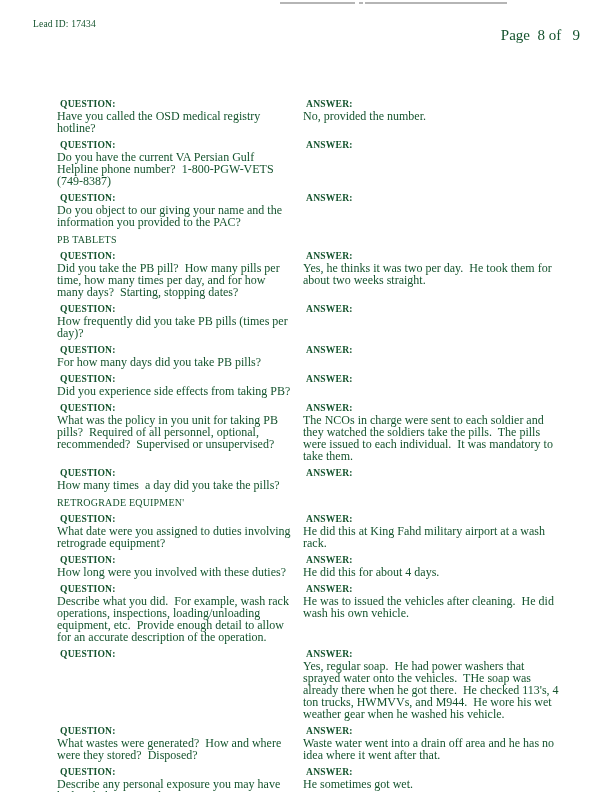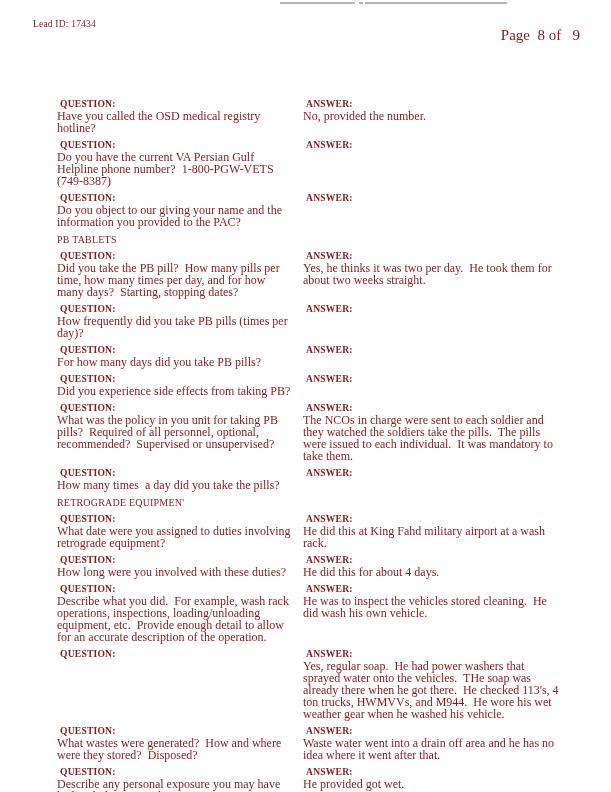--- a/index.html
+++ b/index.html
@@ -2,21 +2,21 @@
 <html><head>
 <meta charset="utf-8">
 <style>
   html,body{margin:0;padding:0;background:#888;}
   .page{
     position:relative;
     width:611px;height:792px;
     background:#ffffff;
     margin:0 auto;
     font-family:"Liberation Serif","DejaVu Serif",serif;
-    color:#7f1d1d;
+    color:#14532d;
     overflow:hidden;
   }
   .scan-line{position:absolute;top:2px;height:2px;background:#b5b5b5;}
   .scan-line.seg1{left:280px;width:75px;}
   .scan-line.dot{left:359px;width:4px;}
   .scan-line.seg2{left:365px;width:142px;}
   .lead-id{
     position:absolute;left:33px;top:19px;
     font-size:9.5px;letter-spacing:.2px;
   }
@@ -179,21 +179,21 @@
           <div class="a-text">He did this for about 4 days.</div>
         </div>
       </div>
       <div class="qa-row">
         <div>
           <div class="q-label">QUESTION:</div>
           <div class="q-text">Describe what you did.  For example, wash rack operations, inspections, loading/unloading equipment, etc.  Provide enough detail to allow for an accurate description of the operation.</div>
         </div>
         <div>
           <div class="a-label">ANSWER:</div>
-          <div class="a-text">He was to inspect the vehicles stored cleaning.  He did wash his own vehicle.</div>
+          <div class="a-text">He was to issued the vehicles after cleaning.  He did wash his own vehicle.</div>
         </div>
       </div>
       <div class="qa-row">
         <div>
           <div class="q-label">QUESTION:</div>
         </div>
         <div>
           <div class="a-label">ANSWER:</div>
           <div class="a-text">Yes, regular soap.  He had power washers that sprayed water onto the vehicles.  THe soap was already there when he got there.  He checked 113's, 4 ton trucks, HWMVVs, and M944.  He wore his wet weather gear when he washed his vehicle.</div>
         </div>
@@ -208,18 +208,18 @@
           <div class="a-text">Waste water went into a drain off area and he has no idea where it went after that.</div>
         </div>
       </div>
       <div class="qa-row">
         <div>
           <div class="q-label">QUESTION:</div>
           <div class="q-text">Describe any personal exposure you may have had with this material.</div>
         </div>
         <div>
           <div class="a-label">ANSWER:</div>
-          <div class="a-text">He provided got wet.</div>
+          <div class="a-text">He sometimes got wet.</div>
         </div>
       </div>
     </div>
 
 </div>
 
 </body></html>

